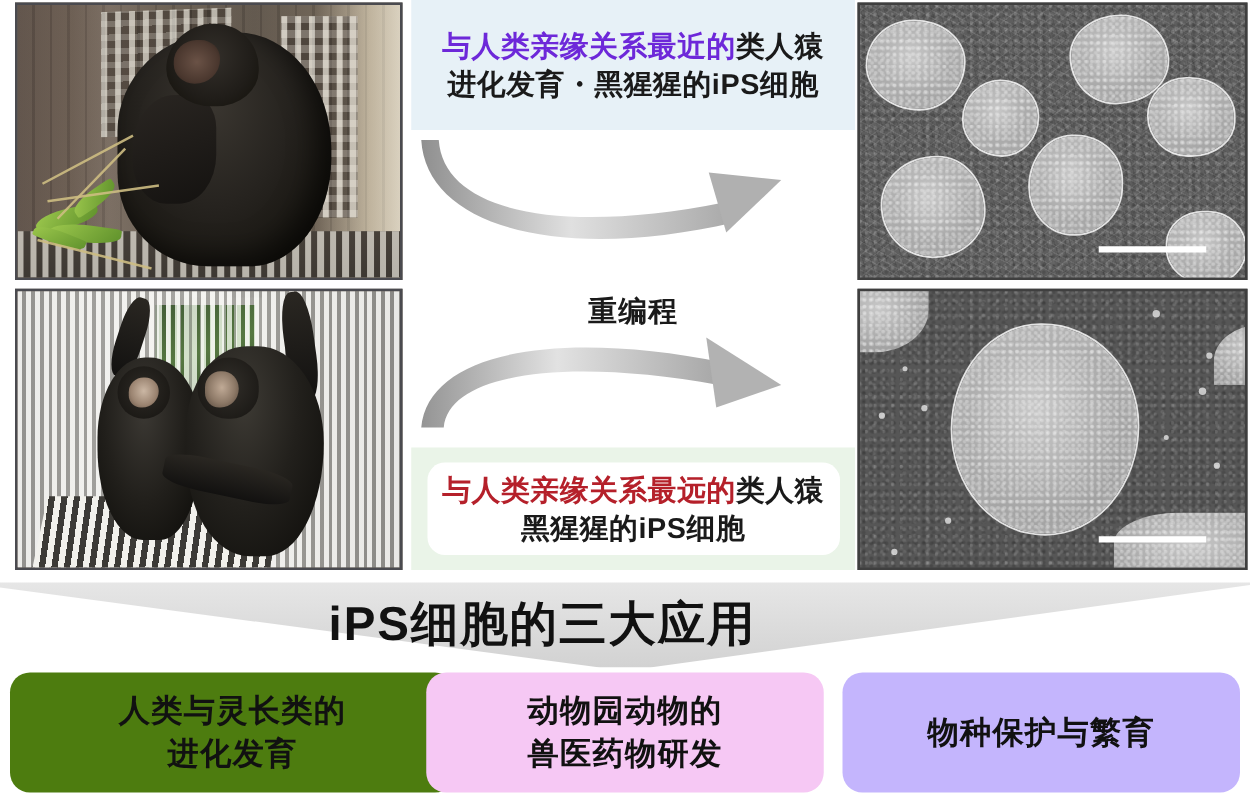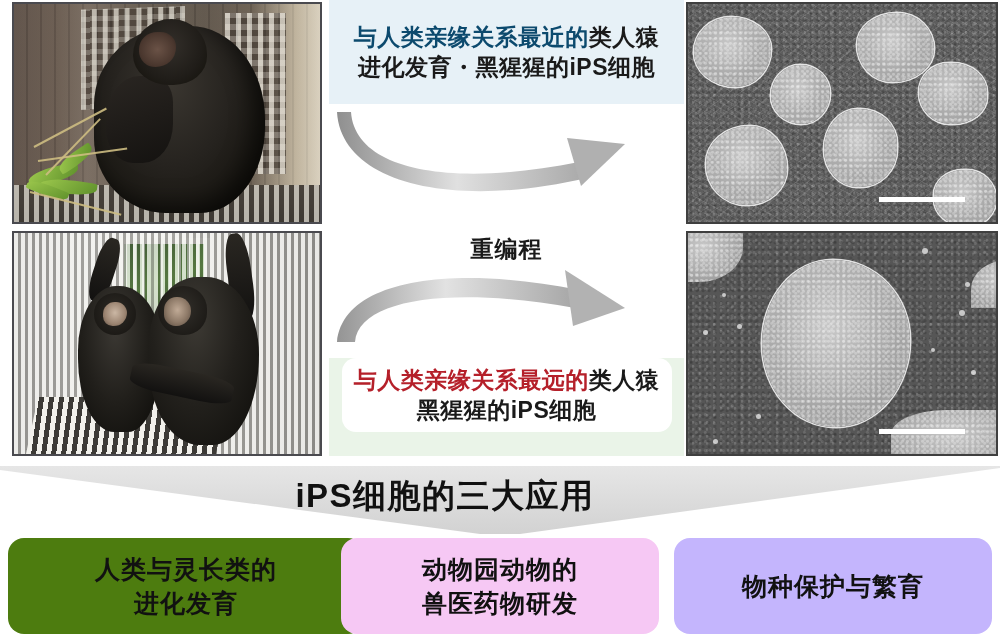--- a/index.html
+++ b/index.html
@@ -165,42 +165,42 @@
   .spec{position:absolute;border-radius:50%;background:rgba(240,240,240,.75);}
 
   
   #label-top{
     position:absolute;left:329px;top:0;width:355px;height:104px;
     background:#e7f1f7;display:flex;flex-direction:column;
     align-items:center;justify-content:center;gap:3px;
   }
   #label-bottom-wrap{
     position:absolute;left:329px;top:358px;width:355px;height:98px;
-    background:#eaf4e8;display:flex;align-items:flex-start;justify-content:center;
+    background:#eaf4e8;display:flex;align-items:center;justify-content:center;
   }
   #label-bottom{
     width:330px;height:74px;background:#ffffff;border-radius:14px;
     display:flex;flex-direction:column;align-items:center;justify-content:center;gap:3px;
   }
   .ln{font-size:23px;font-weight:bold;color:#1a1a1a;white-space:nowrap;line-height:1.15;letter-spacing:.5px;}
-  .hi-red{color:#0c4a6e;}
+  .hi-red{color:#6d28d9;}
   .hi-crim{color:#b5202a;}
   #reprogram-label{
     position:absolute;left:329px;top:198px;width:355px;
     text-align:center;font-size:23px;font-weight:bold;color:#1a1a1a;letter-spacing:1px;margin-top:36px;
   }
   .arrowbox{position:absolute;left:329px;width:355px;height:96px;}
   #arrow-up{top:104px;}
   #arrow-down{top:264px;}
 
   
   #banner{position:absolute;left:0;top:462px;width:1000px;height:72px;}
   #banner-title{
     position:absolute;left:0;top:474px;width:868px;text-align:center;
-    font-size:33px;font-weight:bold;color:#111;letter-spacing:1.5px;padding-left:11px;
+    font-size:38px;font-weight:bold;color:#111;letter-spacing:1.5px;
   }
 
   
   .appbox{
     position:absolute;top:538px;height:96px;border-radius:16px;
     display:flex;flex-direction:column;align-items:center;justify-content:center;gap:4px;
   }
   #app-evolution{left:8px;width:356px;background:#4d7c0f;text-align:center;}
   #app-veterinary{left:341px;width:318px;background:#f6c8f4;}
   #app-conservation{left:674px;width:318px;background:#c4b5fd;}

